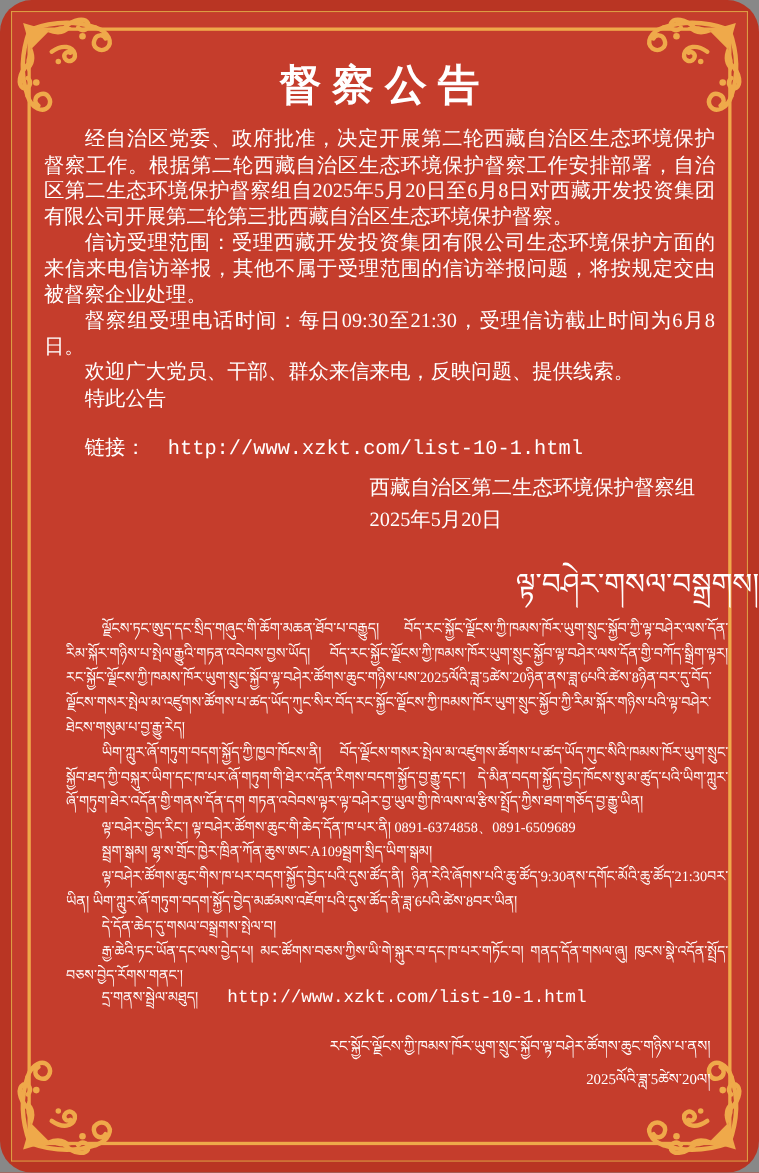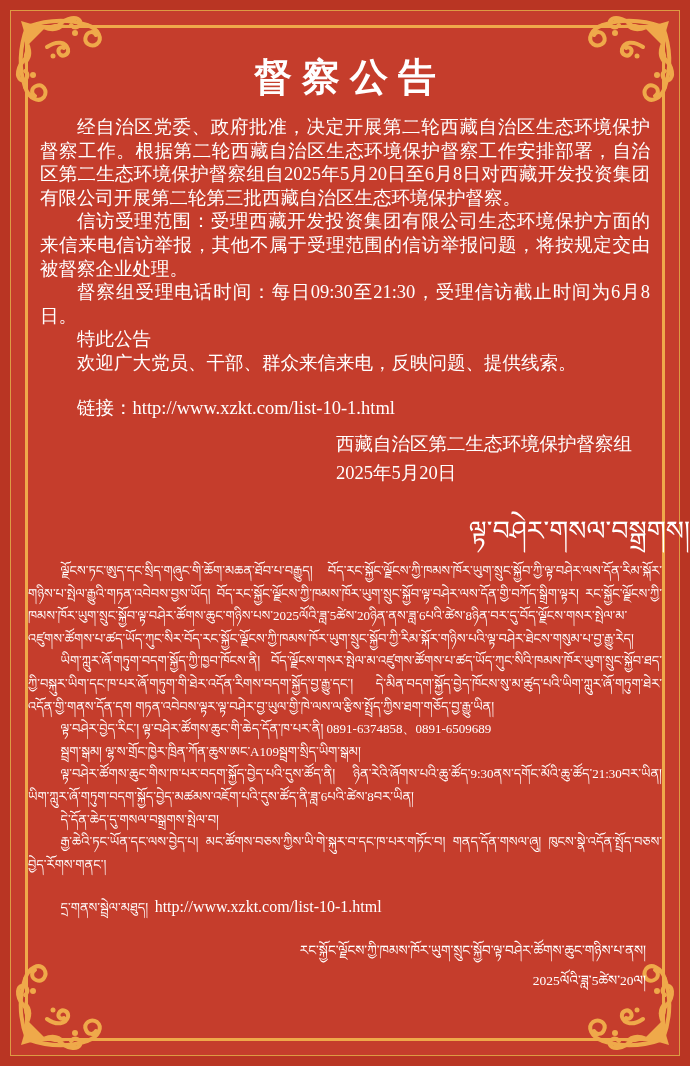--- a/index.html
+++ b/index.html
@@ -2,52 +2,52 @@
 <html style="--bg: #b93523; --panel: #c53d2c; --gold-line: #dd9b43; --gold: #efa94a; --ink: #ffffff;"><head>
 <meta charset="utf-8">
 <style>
   :root{
     --bg:#b93523; --panel:#c53d2c; --gold-line:#dd9b43; --gold:#efa94a; --ink:#ffffff;
   }
   html,body{margin:0;padding:0;}
   body{background:#888;font-family:"Liberation Serif","DejaVu Serif",serif;}
   .page{
     position:relative;width:690px;height:1066px;margin:0 auto;
-    background:var(--bg);color:var(--ink);overflow:hidden;
+    background:var(--bg);color:var(--ink);overflow:hidden;border-radius:29px;
   }
   .inner-panel{position:absolute;inset:11px;background:var(--panel);}
   .outer-border-line{position:absolute;inset:10px;border:1px solid var(--gold-line);pointer-events:none;}
   .inner-border-frame{position:absolute;inset:25px;border:3px solid var(--gold);pointer-events:none;}
   .corner{position:absolute;width:96px;height:96px;pointer-events:none;}
   .corner.tl{top:13px;left:13px;}
   .corner.tr{top:13px;right:13px;transform:scaleX(-1);}
   .corner.bl{bottom:13px;left:13px;transform:scaleY(-1);}
   .corner.br{bottom:13px;right:13px;transform:scale(-1,-1);}
   .title{
     position:absolute;top:52px;left:0;right:0;margin:0;text-align:center;
     font-size:38px;font-weight:bold;letter-spacing:10px;text-indent:10px;
   }
   .cn-body{
     position:absolute;top:116px;left:40px;right:40px;
     font-size:18.5px;line-height:23.6px;text-align:justify;
   }
   .cn-body p{margin:0;text-indent:2em;}
-  .url{font-family:Liberation Serif, serif;letter-spacing:0;}
+  .url{font-family:Liberation Mono, monospace;letter-spacing:0;margin-left:20px;}
   a.url{color:var(--ink);text-decoration:none;}
   .cn-sign{
     position:absolute;top:430px;right:58px;text-align:left;
     font-size:18.5px;line-height:29px;
   }
   .bo-title{
     position:absolute;top:500px;left:0;right:0;margin:0;text-align:right;
     font-size:27px;font-weight:normal;
   }
   .bo-body{
     position:absolute;top:560px;left:28px;right:28px;
-    font-size:13px;line-height:22.6px;text-align:justify;
+    font-size:13px;line-height:22.6px;text-align:justify;padding-left:32px;
   }
   .bo-body p{margin:0;text-indent:2.5em;}
   .bo-link .url{font-size:16px;}
   .bo-sign{
     position:absolute;top:936px;right:44px;text-align:right;
     font-size:13.5px;line-height:30px;
   }
 </style>
 </head>
 <body>
@@ -96,23 +96,23 @@
 
   <div class="cn-body">
 
       <p>经自治区党委、政府批准，决定开展第二轮西藏自治区生态环境保护督察工作。根据第二轮西藏自治区生态环境保护督察工作安排部署，自治区第二生态环境保护督察组自2025年5月20日至6月8日对西藏开发投资集团有限公司开展第二轮第三批西藏自治区生态环境保护督察。</p>
 
       <p>信访受理范围：受理西藏开发投资集团有限公司生态环境保护方面的来信来电信访举报，其他不属于受理范围的信访举报问题，将按规定交由被督察企业处理。</p>
 
 
       <p>督察组受理电话时间：每日09:30至21:30，受理信访截止时间为6月8日。</p>
 
+      <p>欢迎广大党员、干部、群众来信来电，反映问题、提供线索。</p>
+
       <p>特此公告</p>
-
-      <p>欢迎广大党员、干部、群众来信来电，反映问题、提供线索。</p>
     </div>
 
   <div class="cn-body" style="top:397px">
     <p>
       <span>链接：</span><a class="url" href="#">http://www.xzkt.com/list-10-1.html</a>
     </p>
   </div>
 
   <div class="cn-sign">
     <div>西藏自治区第二生态环境保护督察组</div>

